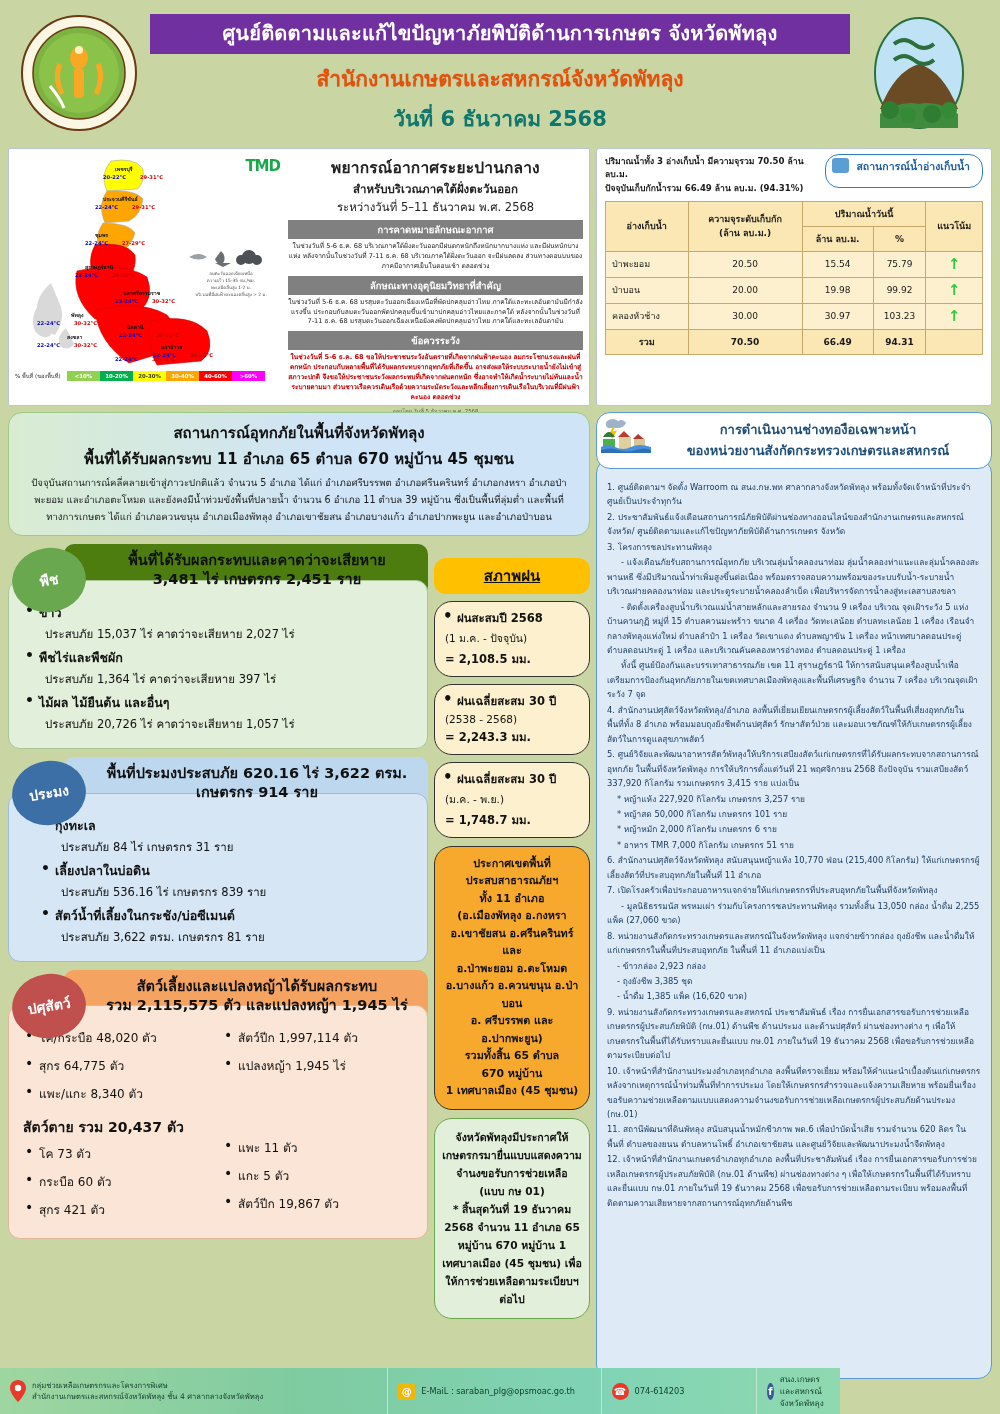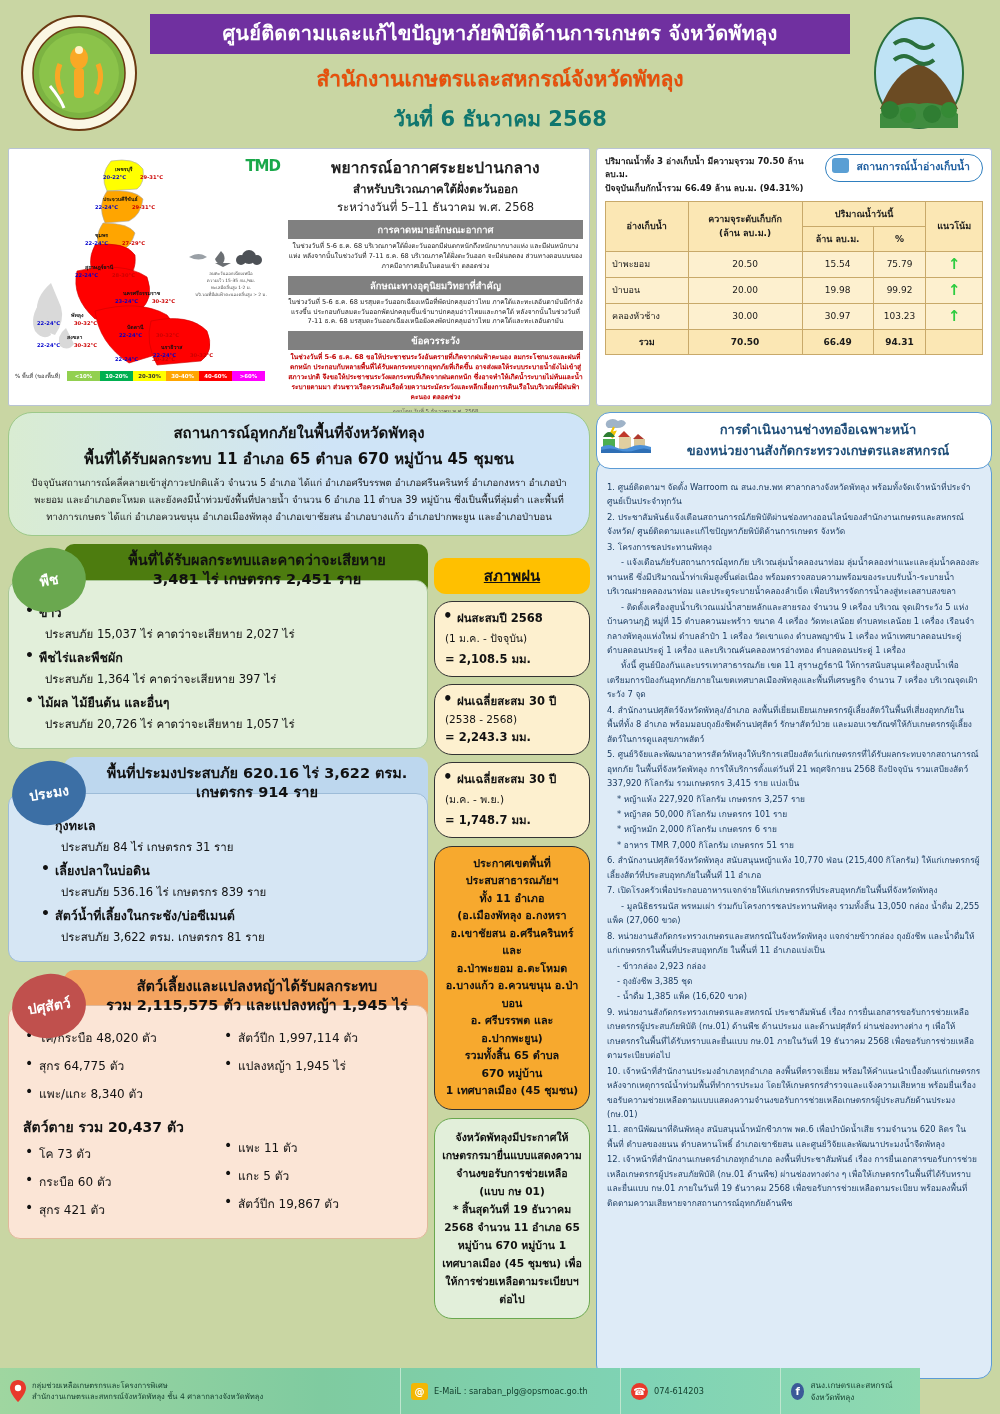--- a/index.html
+++ b/index.html
@@ -77,21 +77,21 @@
   .panel-res {
     flex: 1; background: #ffffff;
     border: 1px solid #b9c4d4; border-radius: 3px;
     height: 258px; padding: 6px 8px 4px;
     position: relative;
   }
   .res-head { display: flex; justify-content: space-between; align-items: flex-start; }
   .res-sum { font-size: 8.6px; font-weight: bold; color: #1a1a1a; line-height: 1.55; }
   .res-pill {
     border: 1.4px solid #2f7fbf; border-radius: 14px;
-    background: #fff; padding: 3px 12px 6px 30px;
+    background: #fff; padding: 3px 12px 12px 30px;
     font-size: 10.5px; font-weight: bold; color: #1f5fa0;
     position: relative; white-space: nowrap; margin-top: -1px;
   }
   .res-pill .dropicon {
     position: absolute; left: 6px; top: 3px;
     width: 17px; height: 15px; background: #5a9fd4;
     border-radius: 3px;
   }
   table.res {
     width: 100%; border-collapse: collapse; margin-top: 6px;
@@ -103,21 +103,21 @@
   }
   table.res th { font-weight: bold; background: #fbe7b4; }
   table.res td.left { text-align: left; padding-left: 6px; }
   table.res tr.total td { font-weight: bold; background: #fbe7b4; }
   .uparrow { color: #2ecc40; font-size: 15px; font-weight: bold; line-height: 1; }
 
   
   .flood-box {
     margin-top: 6px;
     background: linear-gradient(to right, #d9ecd2 0%, #cfe4f7 55%, #cfe4f7 100%);
-    border: 1.5px solid #9dc98a; border-radius: 24px;
+    border: 1.5px solid #9dc98a; border-radius: 14px;
     padding: 8px 16px 10px; text-align: center;
     width: 582px;
   }
   .flood-t1 { font-size: 15px; font-weight: bold; color: #111; }
   .flood-t2 { font-size: 15px; font-weight: bold; color: #111; margin-top: 2px; }
   .flood-p { font-size: 9.6px; line-height: 1.75; color: #1a1a1a; margin-top: 4px; }
 
   
   .row2 { display: flex; gap: 6px; align-items: flex-start; margin-top: 6px; }
   .col-left { width: 420px; }
@@ -209,21 +209,21 @@
     font-size: 8.4px; line-height: 1.72; color: #14365c;
     height: 920px;
   }
   .ops-body p { margin-bottom: 1px; }
   .ops-body p.ind { text-indent: 14px; }
   .ops-body p.sub { padding-left: 10px; }
 
   
   .footer {
     position: absolute; left: 0; bottom: 0;
-    width: 920px; height: 46px;
+    width: 840px; height: 46px;
     background: linear-gradient(to right, #9fd6a0 0%, #7fcba0 35%, #7fd3b5 70%, #8fd9b0 100%);
     display: flex; align-items: center;
   }
   .f-cell { display: flex; align-items: center; gap: 6px; padding: 0 10px; height: 100%; }
   .f-cell.a { width: 400px; }
   .f-cell.b { width: 220px; border-left: 1px solid #bfe6cf; }
   .f-cell.c { width: 160px; border-left: 1px solid #bfe6cf; }
   .f-cell.d { flex: 1; border-left: 1px solid #bfe6cf; }
   .f-txt { font-size: 7.6px; color: #103b2a; line-height: 1.5; }
   .f-txt.big { font-size: 8.2px; }

